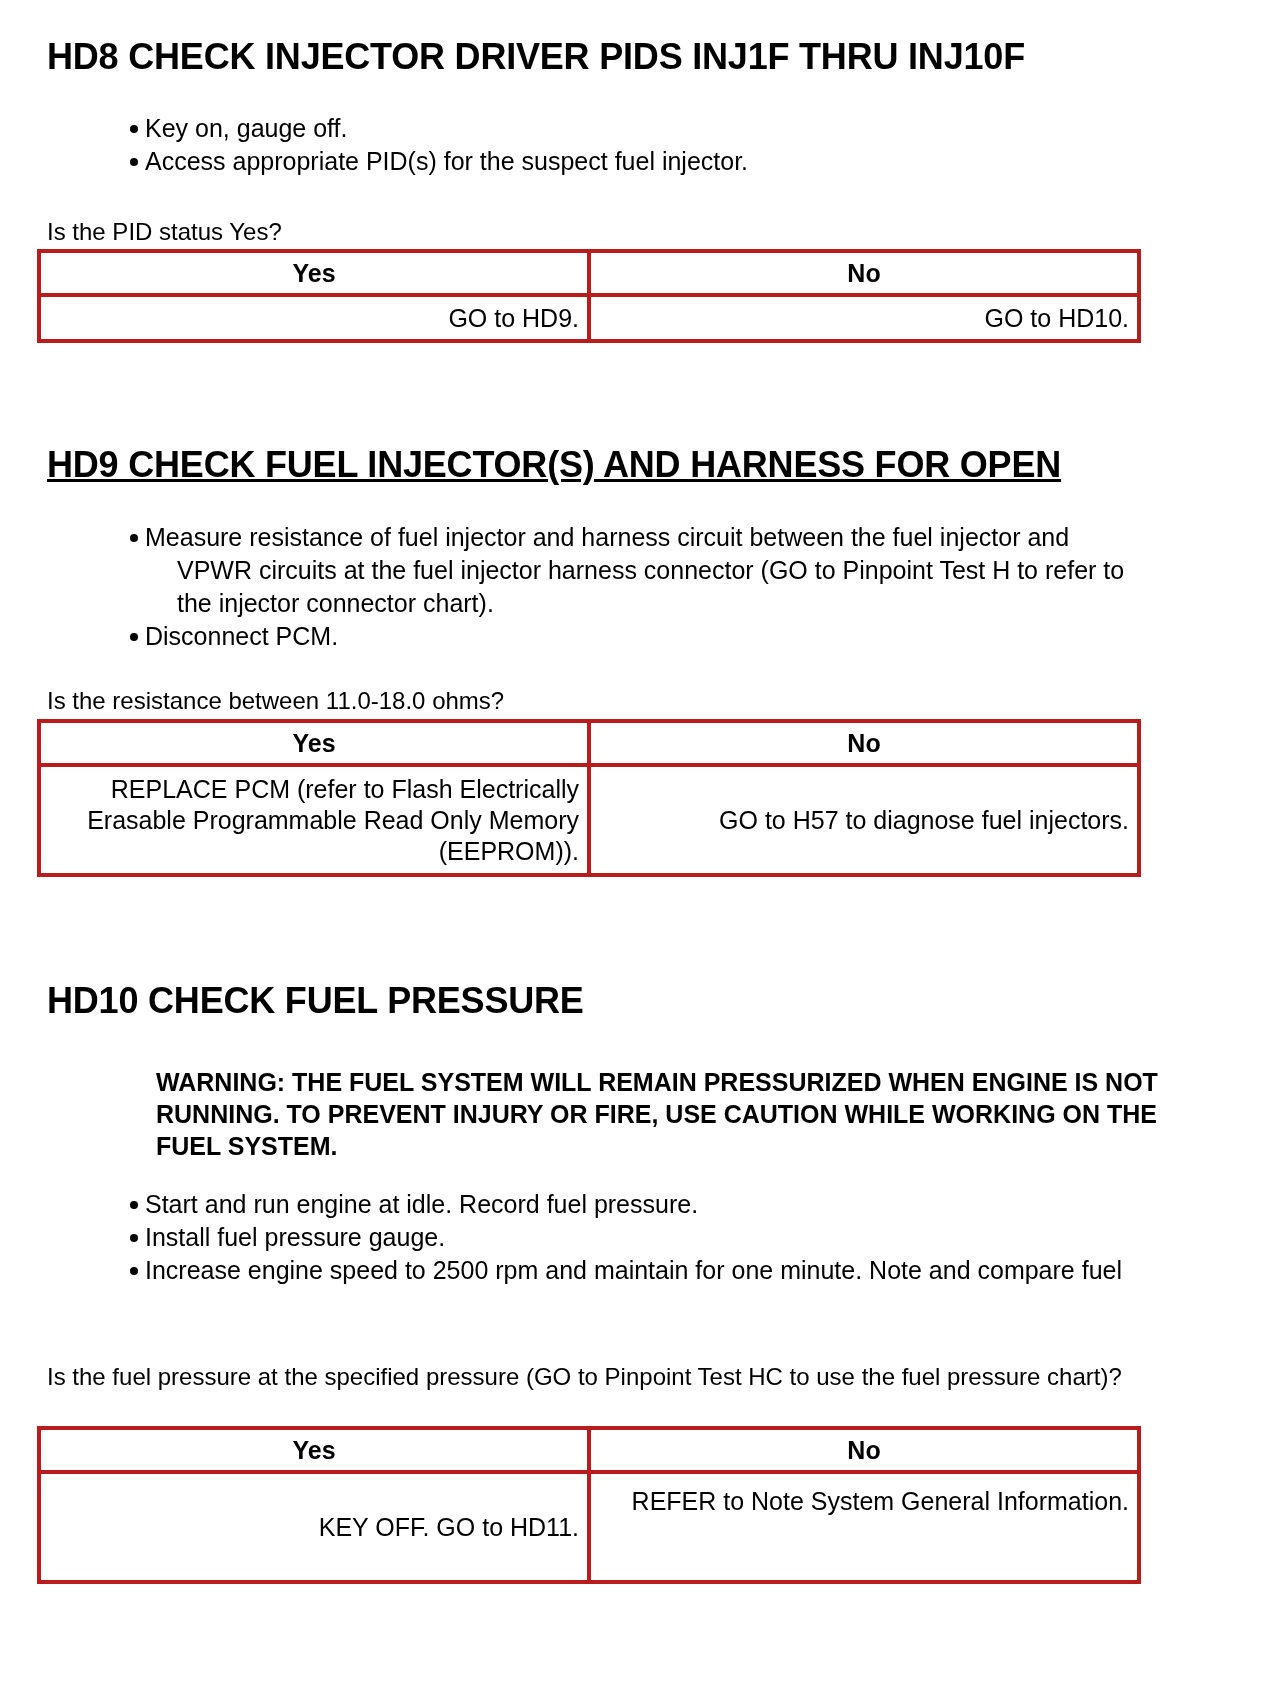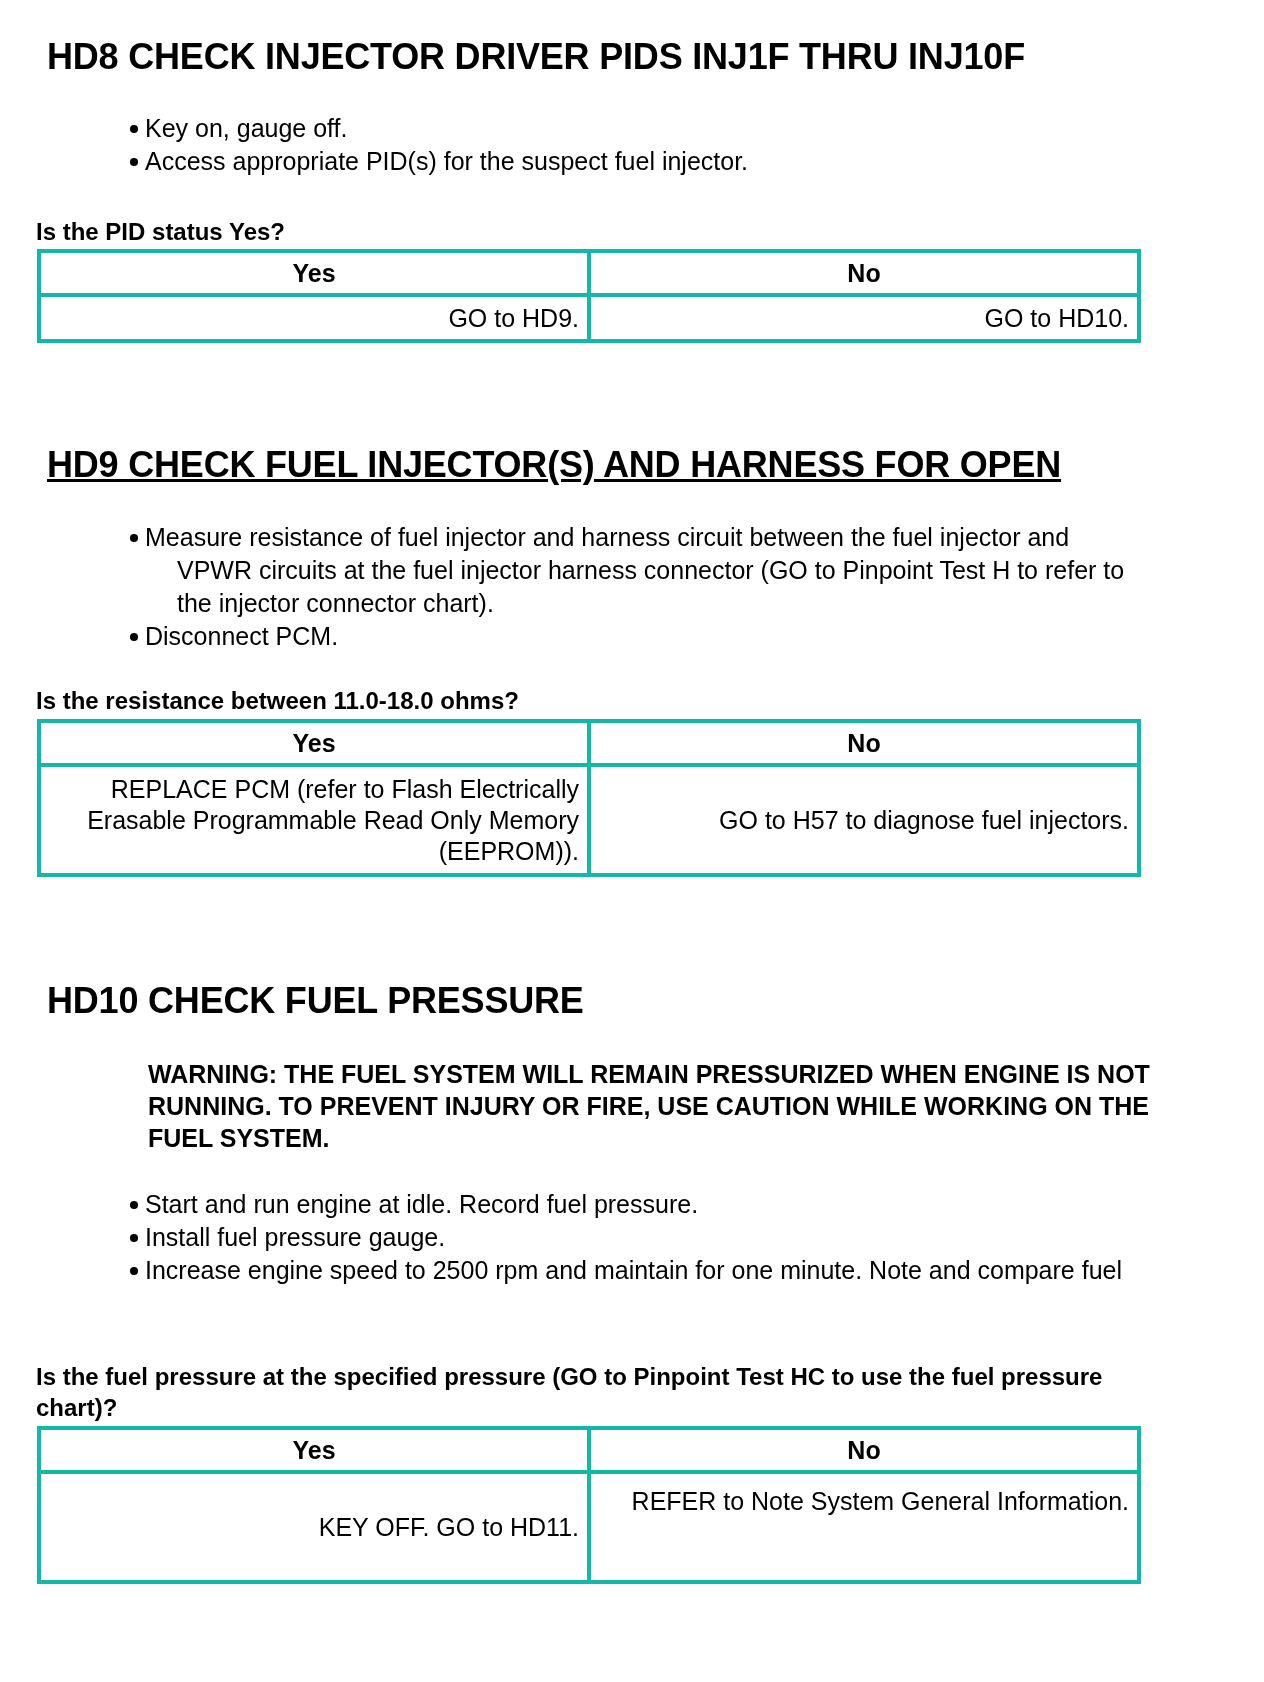--- a/index.html
+++ b/index.html
@@ -14,32 +14,32 @@
     .bullets {
       position: absolute; left: 128px; margin: 0; padding: 0; list-style: none;
       font-size: 25px; line-height: 33px;
     }
     .bullets li { position: relative; padding-left: 17px; }
     .bullets li .dot {
       position: absolute; left: 2px; top: 13px; width: 8px; height: 8px; border-radius: 50%; background: #000;
     }
     .bullets li .wrap { display: block; padding-left: 32px; }
     .question {
-      position: absolute; left: 36px; margin: 0;
-      font-size: 24px; font-weight: bold; line-height: 31px;
+      position: absolute; left: 47px; margin: 0;
+      font-size: 24px; font-weight: normal; line-height: 31px;
     }
     table.yn {
       position: absolute; left: 37px; width: 1104px; border-collapse: collapse;
       font-size: 25px; table-layout: fixed;
     }
-    table.yn th, table.yn td { border: 4px solid #14b8a6; padding: 0 8px; }
+    table.yn th, table.yn td { border: 4px solid #b91c1c; padding: 0 8px; }
     table.yn th { font-weight: bold; text-align: center; height: 40px; }
     table.yn td { text-align: right; vertical-align: middle; line-height: 31px; }
     .warning {
-      position: absolute; left: 144px; width: 1060px; margin: 4px;
+      position: absolute; left: 144px; width: 1060px; margin: 12px;
       font-size: 25px; font-weight: bold; line-height: 32px;
     }
   </style>
 </head>
 <body>
 
 <h1 class="heading" style="top:36px;">HD8 CHECK INJECTOR DRIVER PIDS INJ1F THRU INJ10F</h1>
 <ul class="bullets" style="top:112px;">
   <li><span class="dot"></span><span>Key on, gauge off.</span></li>
   <li><span class="dot"></span><span>Access appropriate PID(s) for the suspect fuel injector.</span></li>

